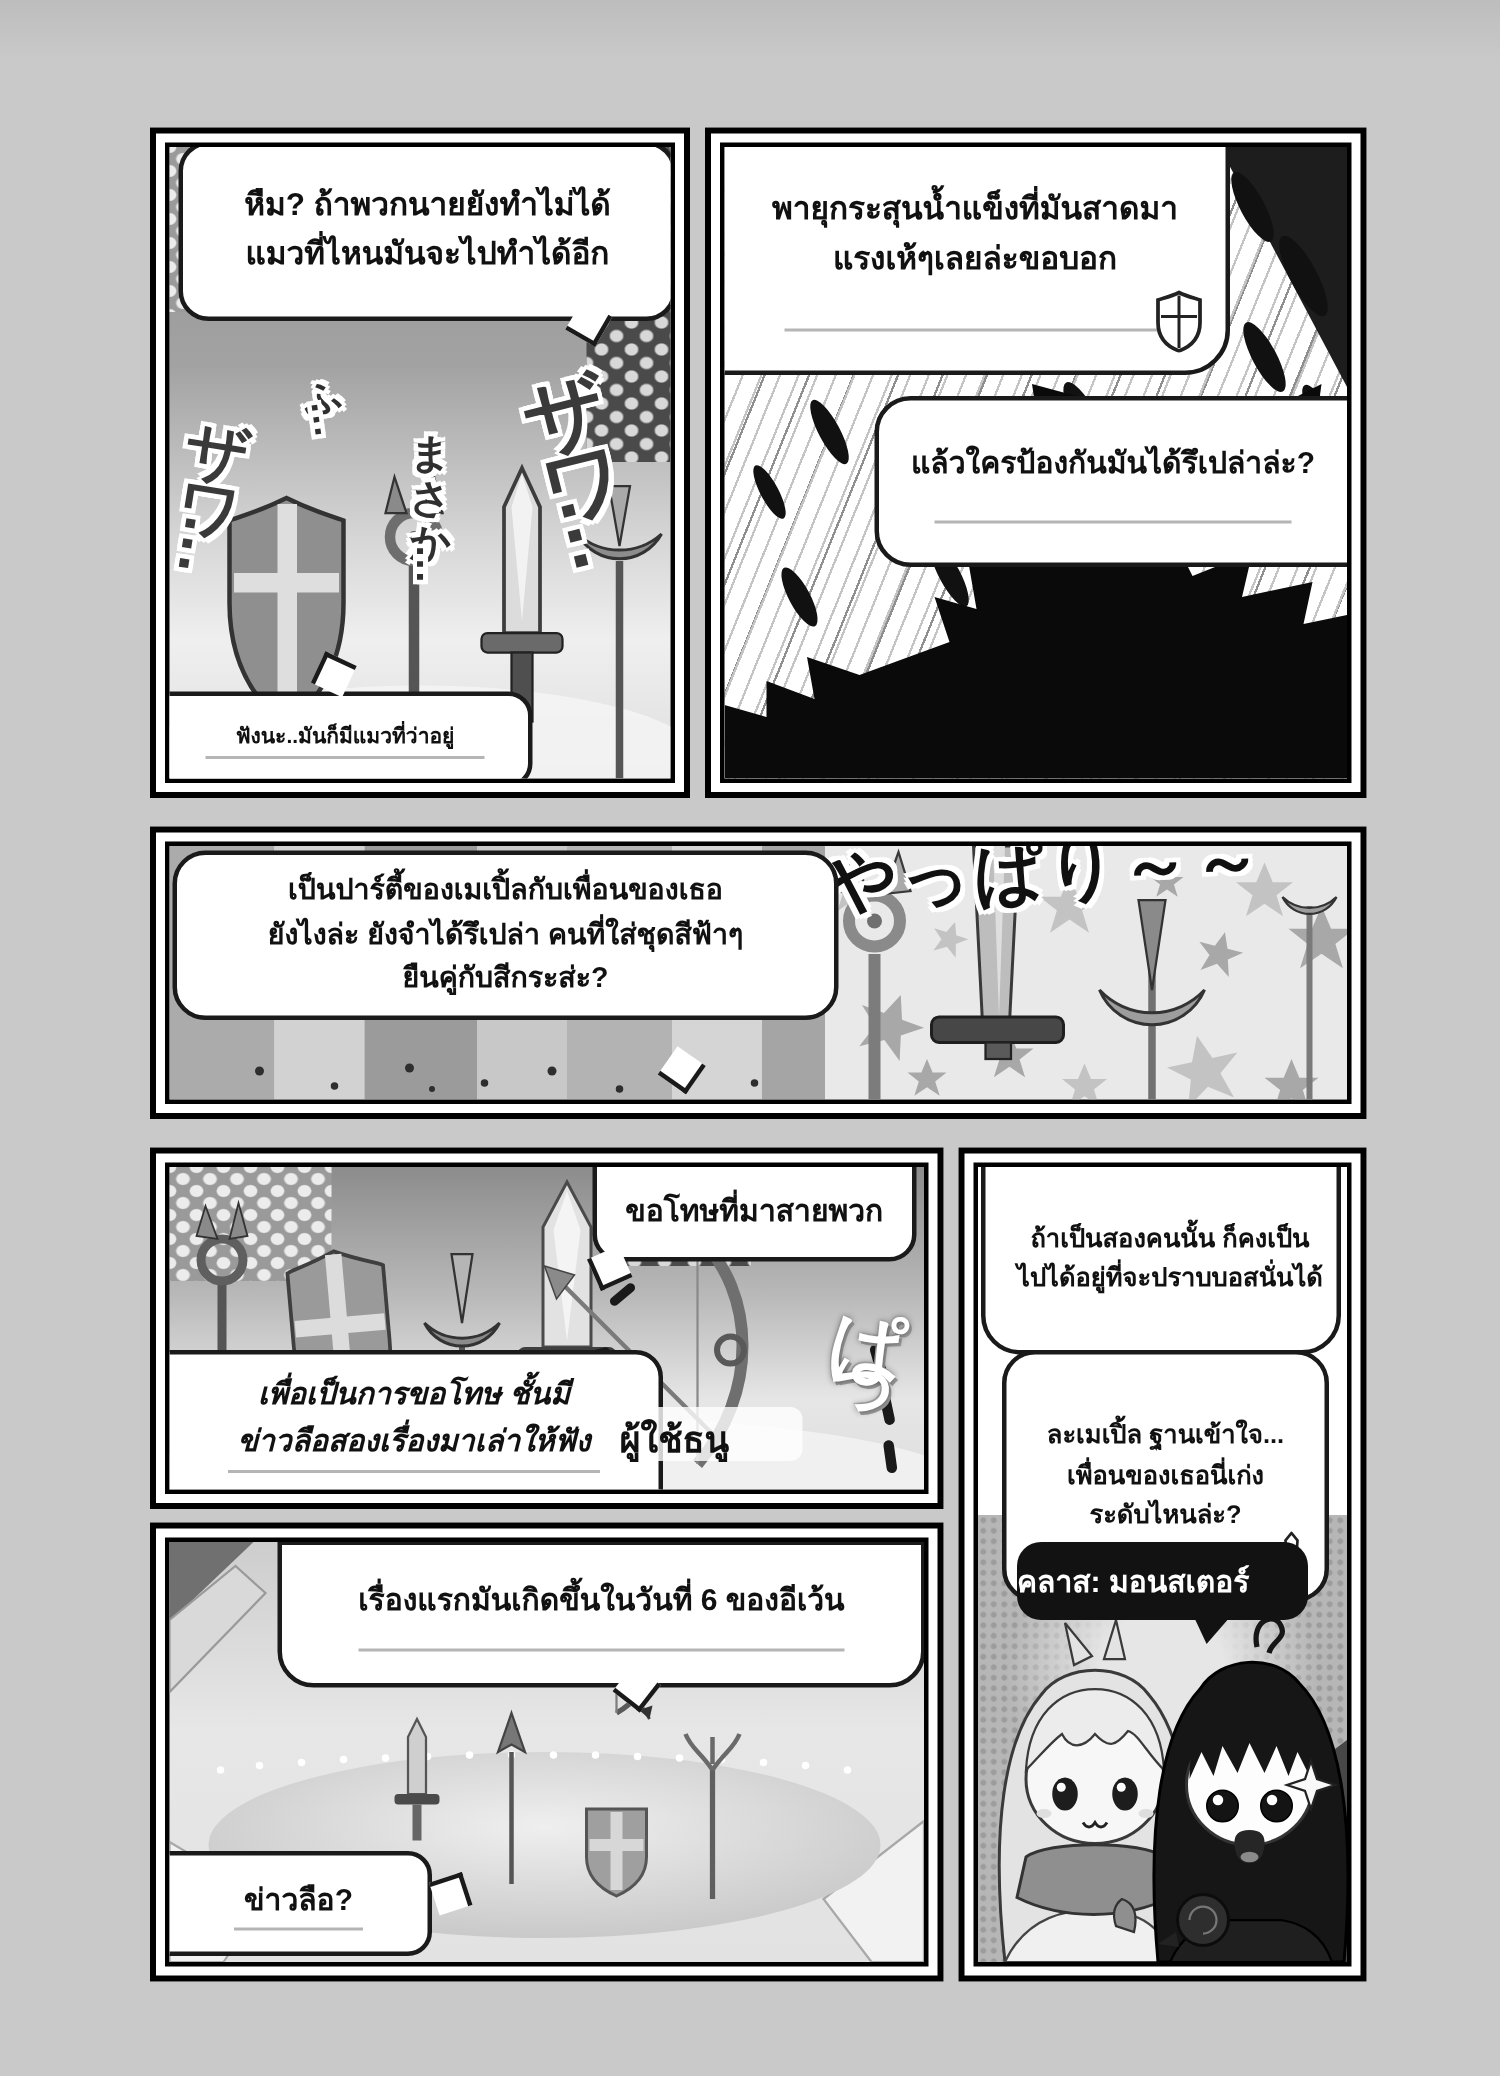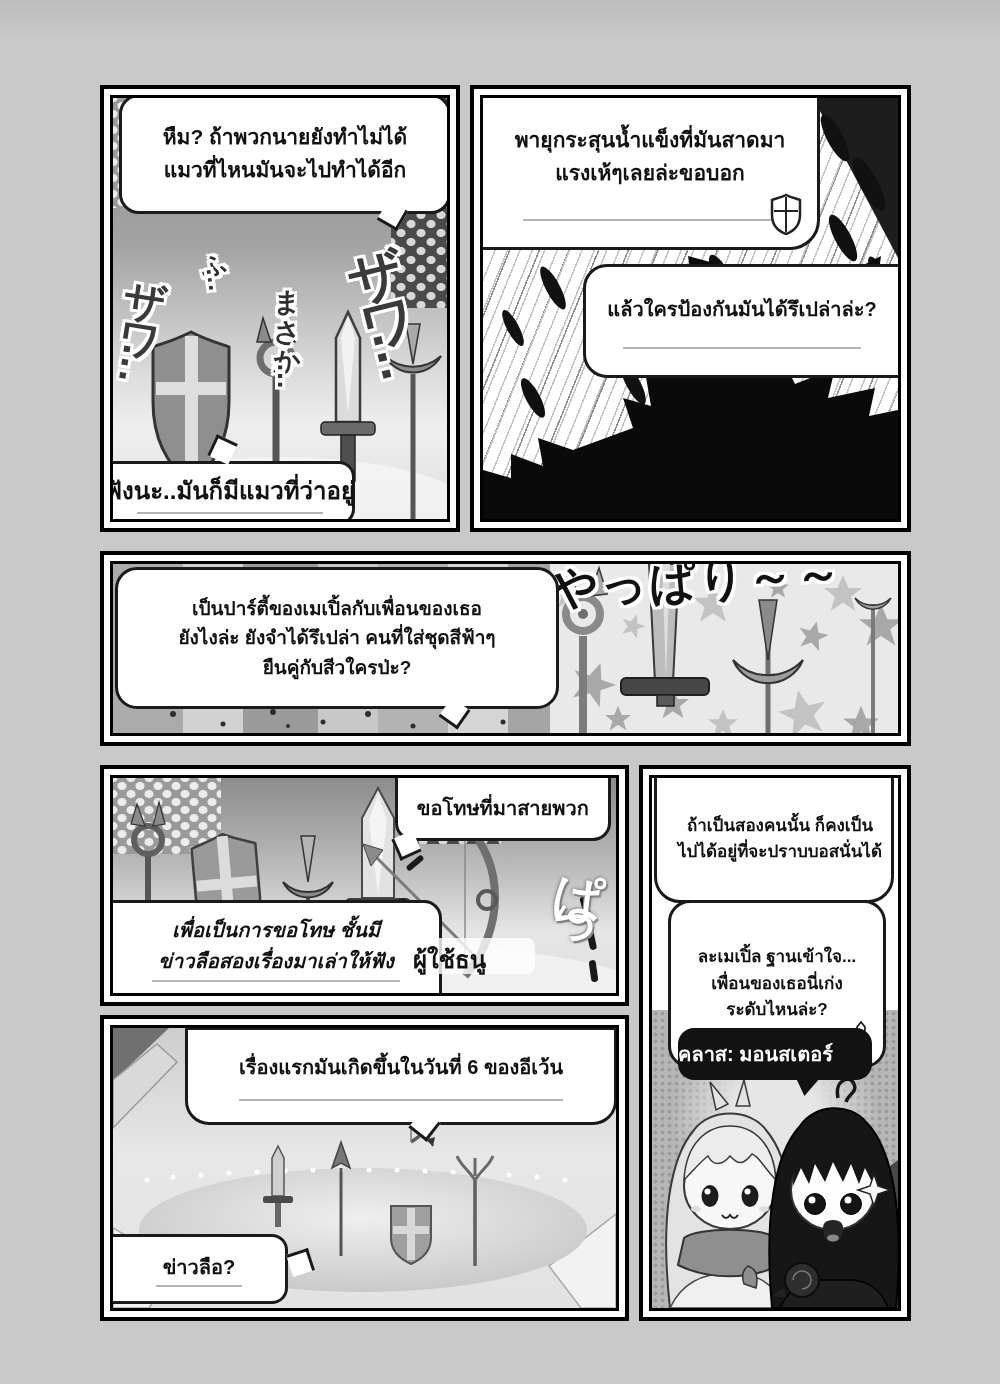--- a/index.html
+++ b/index.html
@@ -58,21 +58,21 @@
       <div class="sfx vtext" style="left:232px;top:108px;font-size:54px;transform:rotate(-14deg);color:#3a3a3a;">ザワ…</div>
       <div class="sfx vtext" style="left:2px;top:150px;font-size:42px;transform:rotate(9deg);color:#3a3a3a;">ザワ…</div>
       <div class="sfx vtext" style="left:86px;top:140px;font-size:25px;transform:rotate(-8deg);">ふ…</div>
       <div class="sfx vtext" style="left:156px;top:172px;font-size:27px;">まさか…</div>
 
       <div class="bubble" style="left:6px;top:-4px;right:-4px;height:120px;font-size:21px;">
         <span class="bline">หืม? ถ้าพวกนายยังทำไม่ได้</span>
         <span class="bline">แมวที่ไหนมันจะไปทำได้อีก</span>
       </div>
       <div class="tail" style="left:268px;top:106px;border-right:3px solid #1a1a1a;border-bottom:3px solid #1a1a1a;transform:rotate(30deg);"></div>
-      <div class="bubble" style="left:-8px;bottom:-6px;width:250px;height:64px;font-size:24px;border-radius:0 16px 16px 0;">
+      <div class="bubble" style="left:-8px;bottom:-6px;width:250px;height:64px;font-size:14px;border-radius:0 16px 16px 0;">
         <span class="bline">ฟังนะ..มันก็มีแมวที่ว่าอยู่</span>
         <div class="rule" style="margin-top:2px;"></div>
       </div>
       <div class="tail" style="left:98px;bottom:58px;border-left:3px solid #1a1a1a;border-top:3px solid #1a1a1a;transform:rotate(25deg);"></div>
     </div>
   </div>
 
   <div class="panel" style="left:470px;top:85px;width:441px;height:447px;">
     <div class="inner" style="background:
            repeating-linear-gradient(112deg, rgba(0,0,0,0) 0 10px, #c4c4c4 10px 11.5px),
@@ -170,24 +170,24 @@
         <polygon points="549,0 557,0 553,114" fill="#dedede"></polygon>
         <rect x="508" y="114" width="88" height="17" rx="5" fill="#474747" stroke="#1f1f1f" stroke-width="2"></rect>
         <rect x="544" y="131" width="17" height="11" fill="#5a5a5a" stroke="#222" stroke-width="1.5"></rect>
         <line x1="655" y1="58" x2="655" y2="169" stroke="#707070" stroke-width="5"></line>
         <path d="M620,96 A38,38 0 0 0 690,96 A48,48 0 0 1 620,96 Z" fill="#9d9d9d" stroke="#333" stroke-width="2"></path>
         <polygon points="646,36 664,36 655,96" fill="#8a8a8a" stroke="#333" stroke-width="1.5"></polygon>
         <line x1="760" y1="40" x2="760" y2="169" stroke="#7a7a7a" stroke-width="4"></line>
         <path d="M742,34 A20,20 0 0 0 778,34 A26,26 0 0 1 742,34 Z" fill="#9d9d9d" stroke="#333" stroke-width="1.5"></path>
       </svg>
       <div class="sfx" style="left:438px;top:-14px;font-size:46px;transform:rotate(-3deg);color:#111;letter-spacing:2px;">やっぱり～～</div>
-      <div class="bubble" style="left:2px;top:3px;width:444px;height:142px;font-size:19px;border-radius:22px;">
+      <div class="bubble" style="left:2px;top:3px;width:444px;height:113px;font-size:19px;border-radius:22px;">
         <span class="bline">เป็นปาร์ตี้ของเมเปิ้ลกับเพื่อนของเธอ</span>
         <span class="bline">ยังไงล่ะ ยังจำได้รึเปล่า คนที่ใส่ชุดสีฟ้าๆ</span>
-        <span class="bline">ยืนคู่กับสีวใครป่ะ?</span>
+        <span class="bline">ยืนคู่กับสีกระส่ะ?</span>
       </div>
       <div class="tail" style="left:330px;top:138px;border-right:3px solid #1a1a1a;border-bottom:3px solid #1a1a1a;transform:rotate(35deg);"></div>
     </div>
   </div>
 
   <div class="panel" style="left:100px;top:765px;width:529px;height:241px;">
     <div class="inner" style="background:linear-gradient(180deg,#8c8c8c 0%,#b9b9b9 40%,#e6e6e6 72%,#dedede 100%);">
       <div class="dots-light" style="position:absolute;left:0;top:0;width:108px;height:76px;"></div>
       <div class="dots-dark" style="position:absolute;left:300px;top:0;width:88px;height:66px;"></div>
       <svg width="503" height="215" viewBox="0 0 503 215" style="position:absolute;left:0;top:0;">

